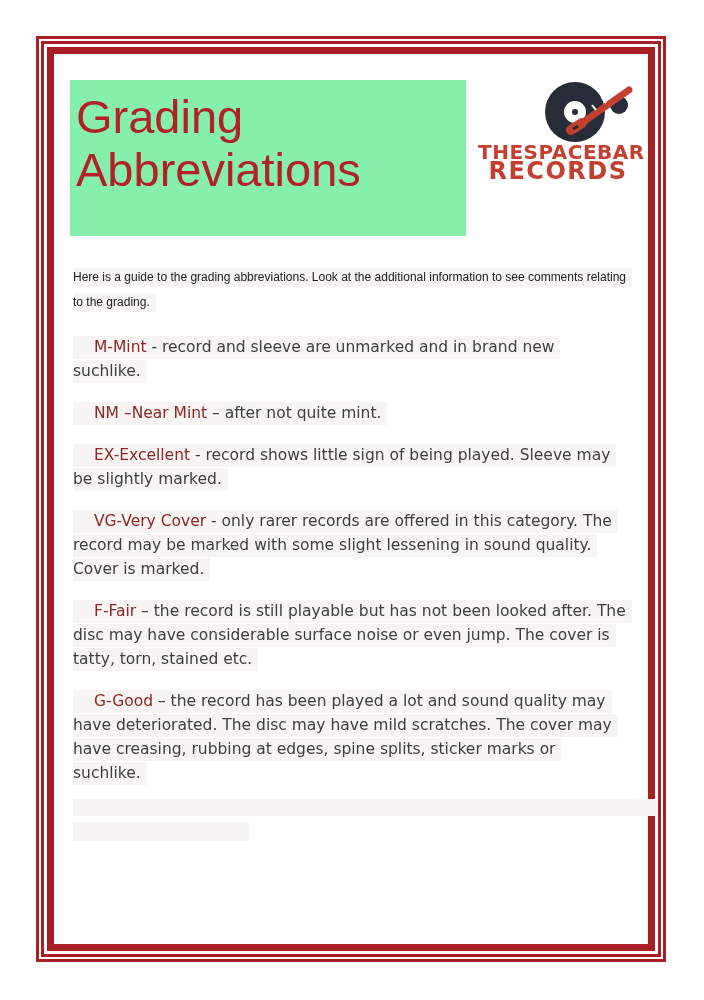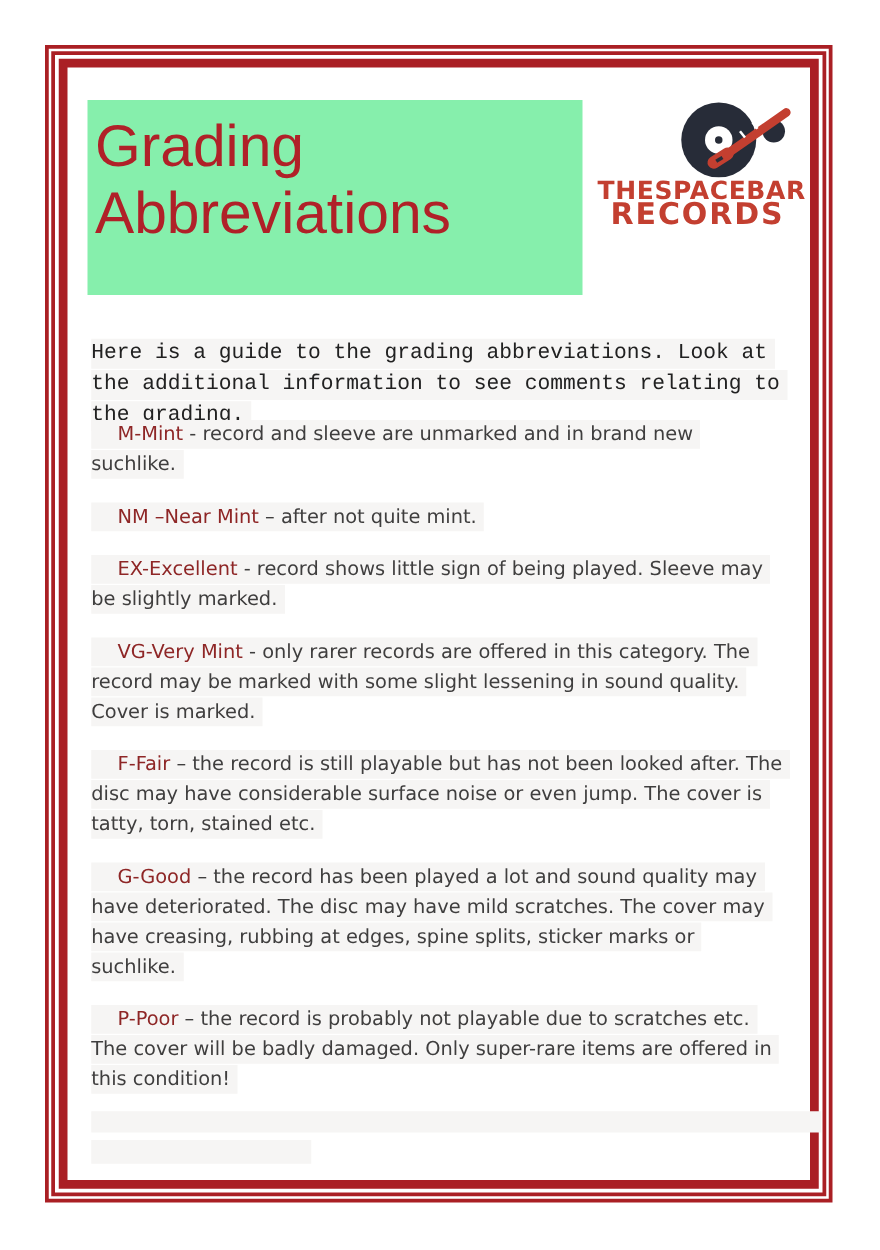--- a/index.html
+++ b/index.html
@@ -33,22 +33,22 @@
     color:#C33F30;
   }
   .brand2 {
     position:absolute; left:0; top:84px; width:160px; text-align:center;
     font-weight:700; font-size:24px; line-height:19px; letter-spacing:1.5px;
     color:#C33F30;
   }
 
   .intro {
     position:absolute; left:17px; top:199px; width:562px;
-    font-family:Liberation Mono, monospace;
-    font-size:17px; line-height:25px; color:#212121;
+    font-family:Liberation Sans, sans-serif;
+    font-size:12px; line-height:25px; color:#212121;
   }
 
   .grades { position:absolute; left:17px; top:281px; width:558px; }
   .grade {
     margin:0 0 18px 0;
     font-size:15.5px; line-height:24px; color:#3f3e3e;
   }
   .hl {
     background:#f6f5f4;
     -webkit-box-decoration-break:clone; box-decoration-break:clone;
@@ -98,27 +98,26 @@
     <p class="intro"><span class="hl">Here is a guide to the grading abbreviations. Look at the additional information to see comments relating to the grading.</span></p>
 
     <div class="grades">
 
       <p class="grade"><span class="hl"><span class="abbr">M-Mint</span><span> - record and sleeve are unmarked and in brand new suchlike.</span></span></p>
 
       <p class="grade"><span class="hl"><span class="abbr">NM –Near Mint</span><span> – after not quite mint.</span></span></p>
 
       <p class="grade"><span class="hl"><span class="abbr">EX-Excellent</span><span> - record shows little sign of being played. Sleeve may be slightly marked.</span></span></p>
 
-      <p class="grade"><span class="hl"><span class="abbr">VG-Very Mint</span><span> - only rarer records are offered in this category. The record may be marked with some slight lessening in sound quality. Cover is marked.</span></span></p>
+      <p class="grade"><span class="hl"><span class="abbr">VG-Very Cover</span><span> - only rarer records are offered in this category. The record may be marked with some slight lessening in sound quality. Cover is marked.</span></span></p>
 
       <p class="grade"><span class="hl"><span class="abbr">F-Fair</span><span> – the record is still playable but has not been looked after. The disc may have considerable surface noise or even jump. The cover is tatty, torn, stained etc.</span></span></p>
 
       <p class="grade"><span class="hl"><span class="abbr">G-Good</span><span> – the record has been played a lot and sound quality may have deteriorated. The disc may have mild scratches. The cover may have creasing, rubbing at edges, spine splits, sticker marks or suchlike.</span></span></p>
 
-      <p class="grade"><span class="hl"><span class="abbr">P-Poor</span><span> – the record is probably not playable due to scratches etc. The cover will be badly damaged. Only super-rare items are offered in this condition!</span></span></p>
 
       <div class="strip strip-1"></div>
       <div class="strip strip-2"></div>
 
     </div>
 
   </div>
 </div>
 
 </body></html>

